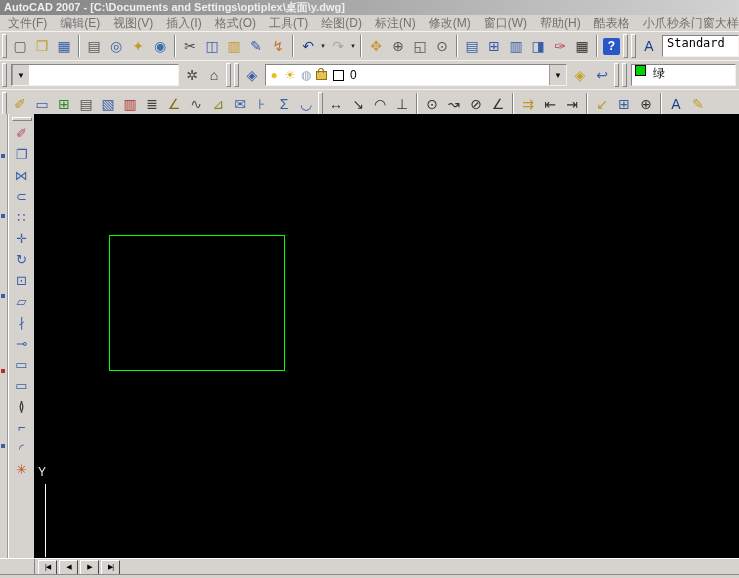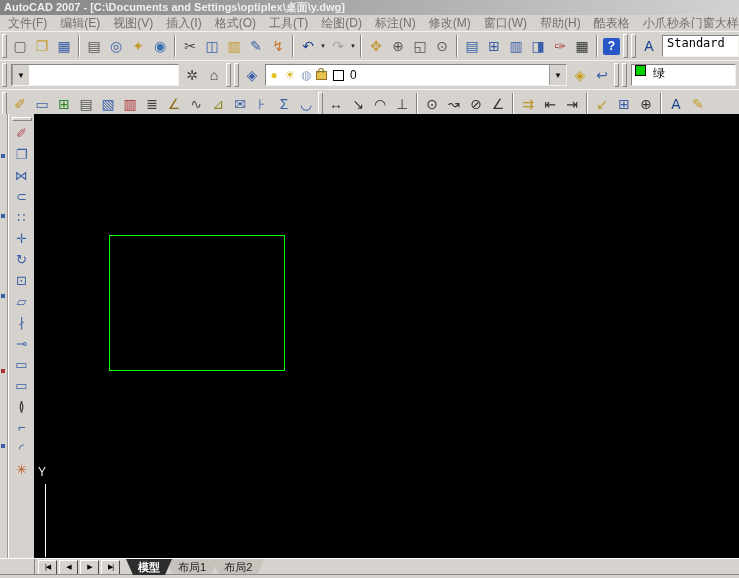--- a/index.html
+++ b/index.html
@@ -255,21 +255,16 @@
   </div>
 
   <div class="bottombar">
     <span class="corner"></span>
     <span class="hlist navs">
         <span class="navbtn">|◀</span>
         <span class="navbtn">◀</span>
         <span class="navbtn">▶</span>
         <span class="navbtn">▶|</span>
       </span>
-    <span class="hlist tabs">
-        <span class="tab active">模型</span>
-        <span class="tab">布局1</span>
-        <span class="tab">布局2</span>
-      </span>
   </div>
   <div class="bottomedge"></div>
 
 </div>
 
 </body></html>

